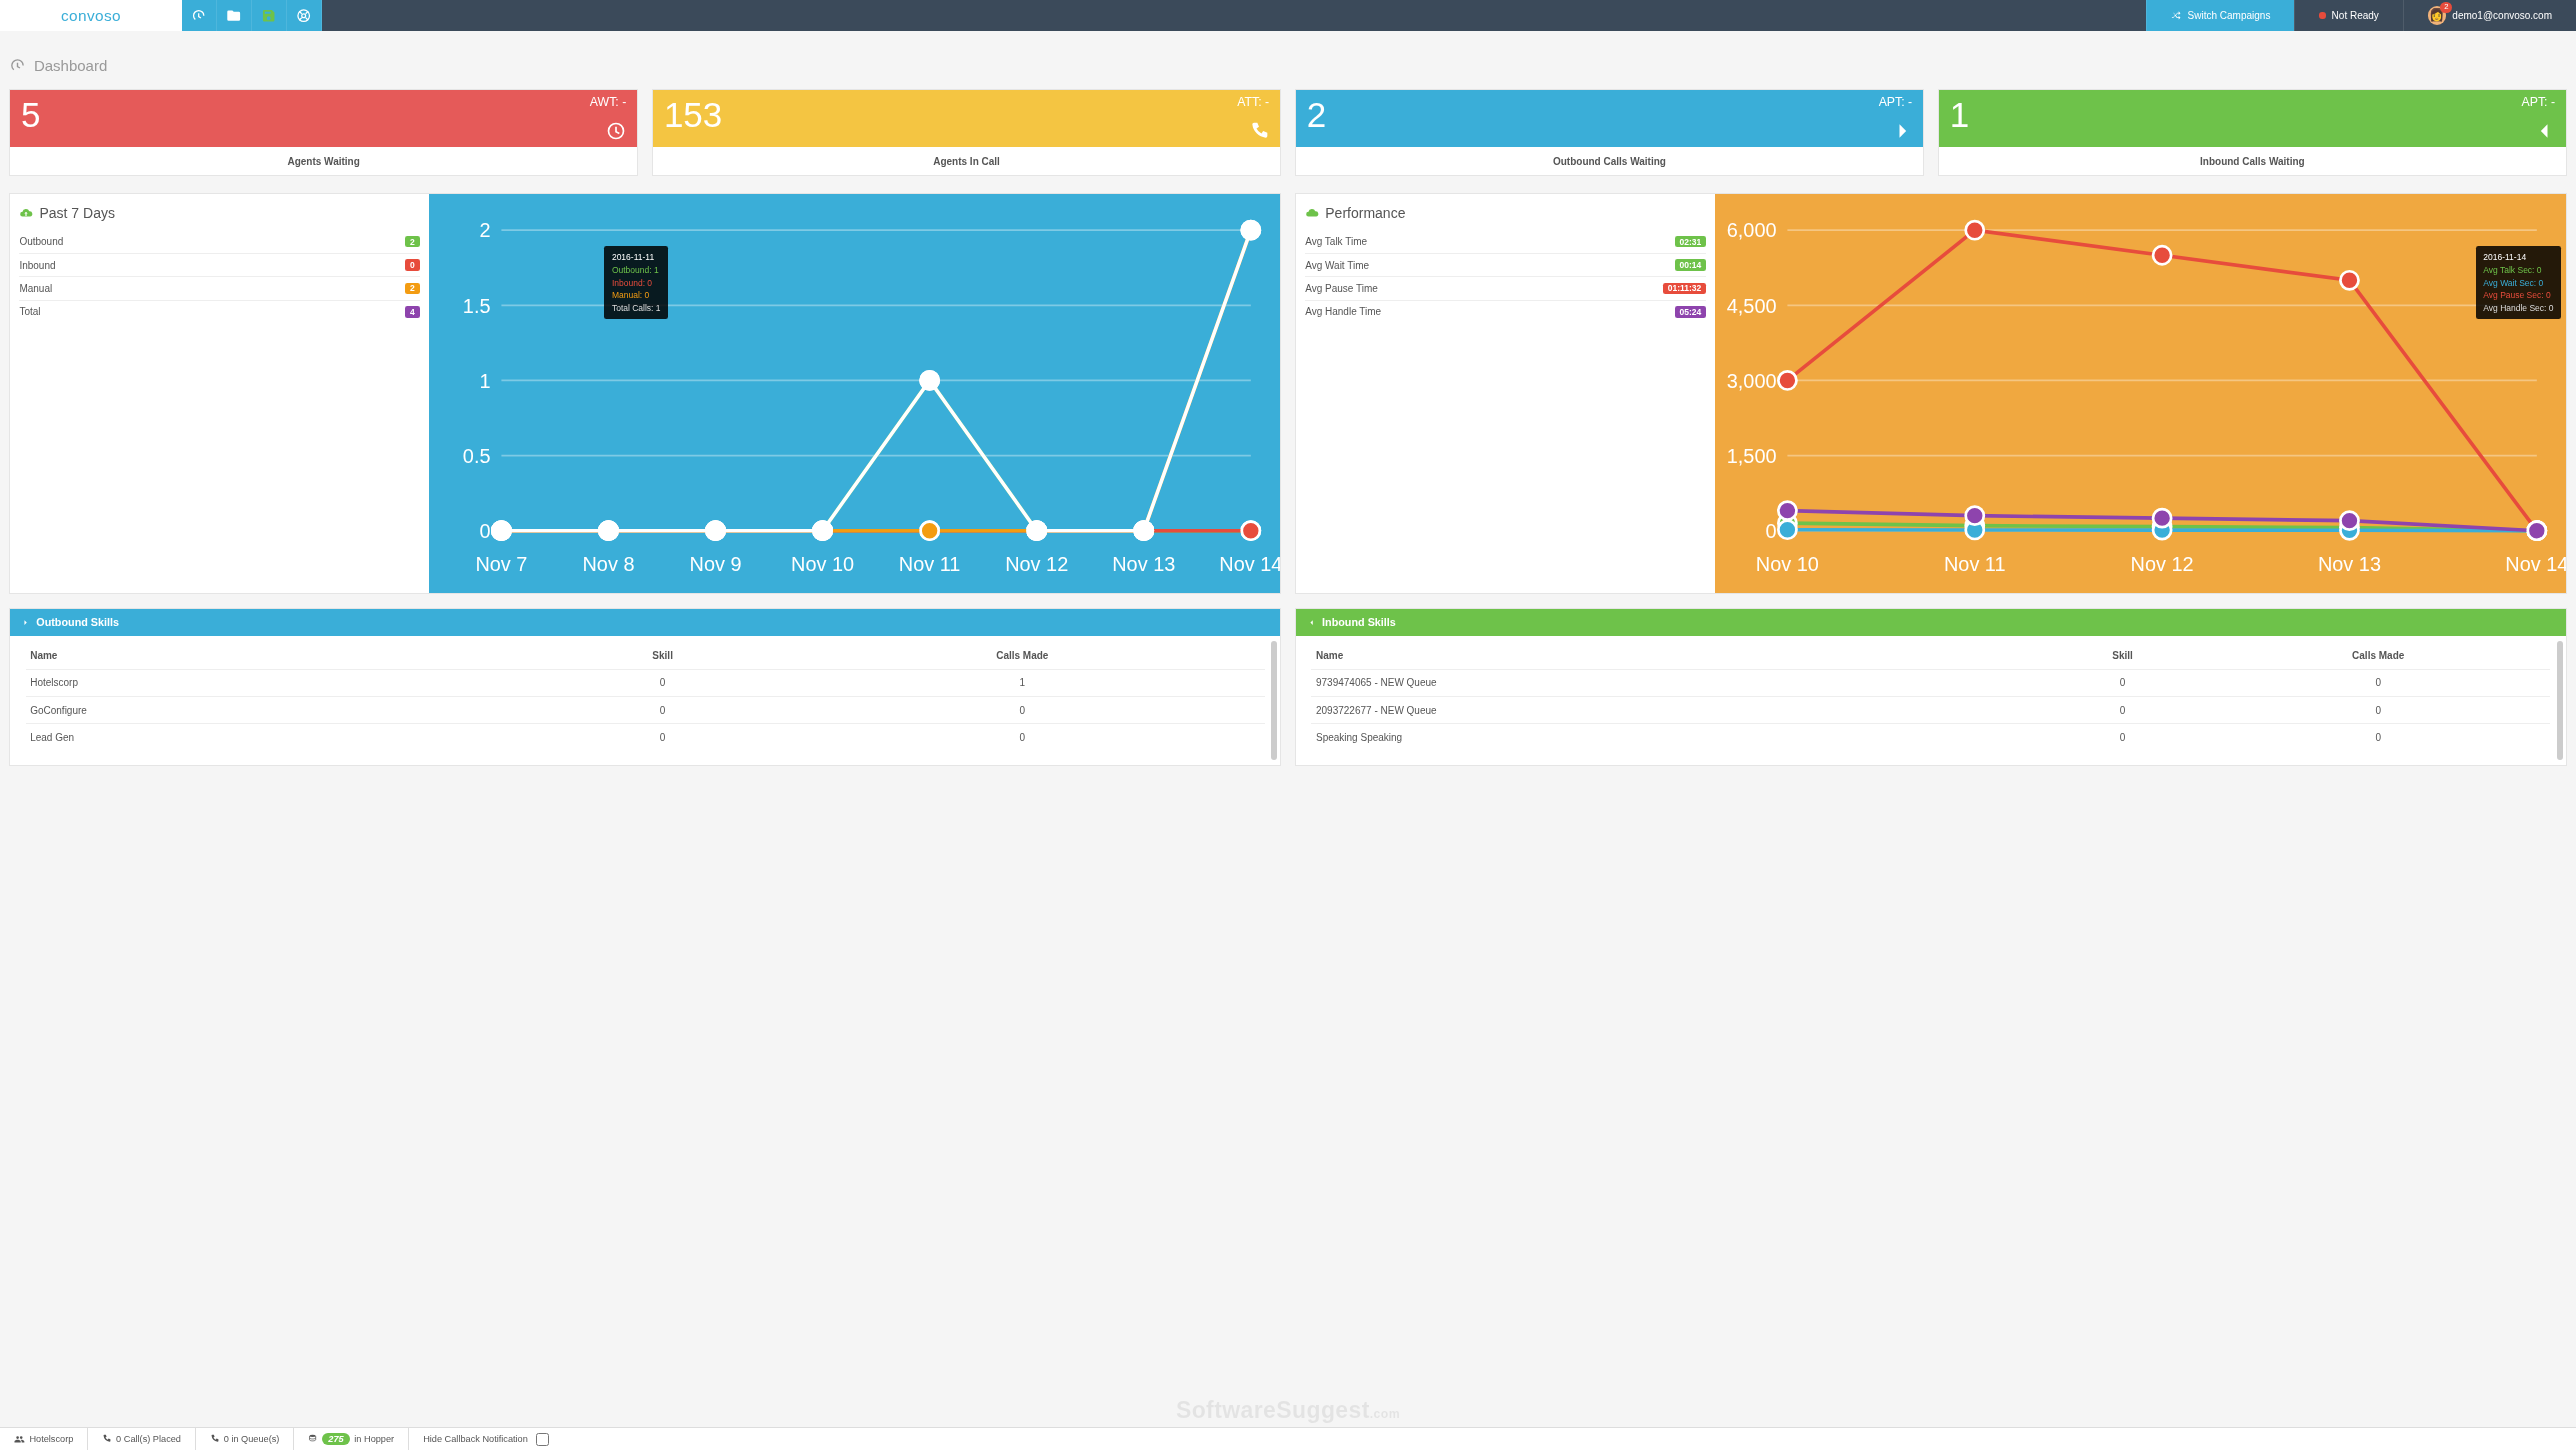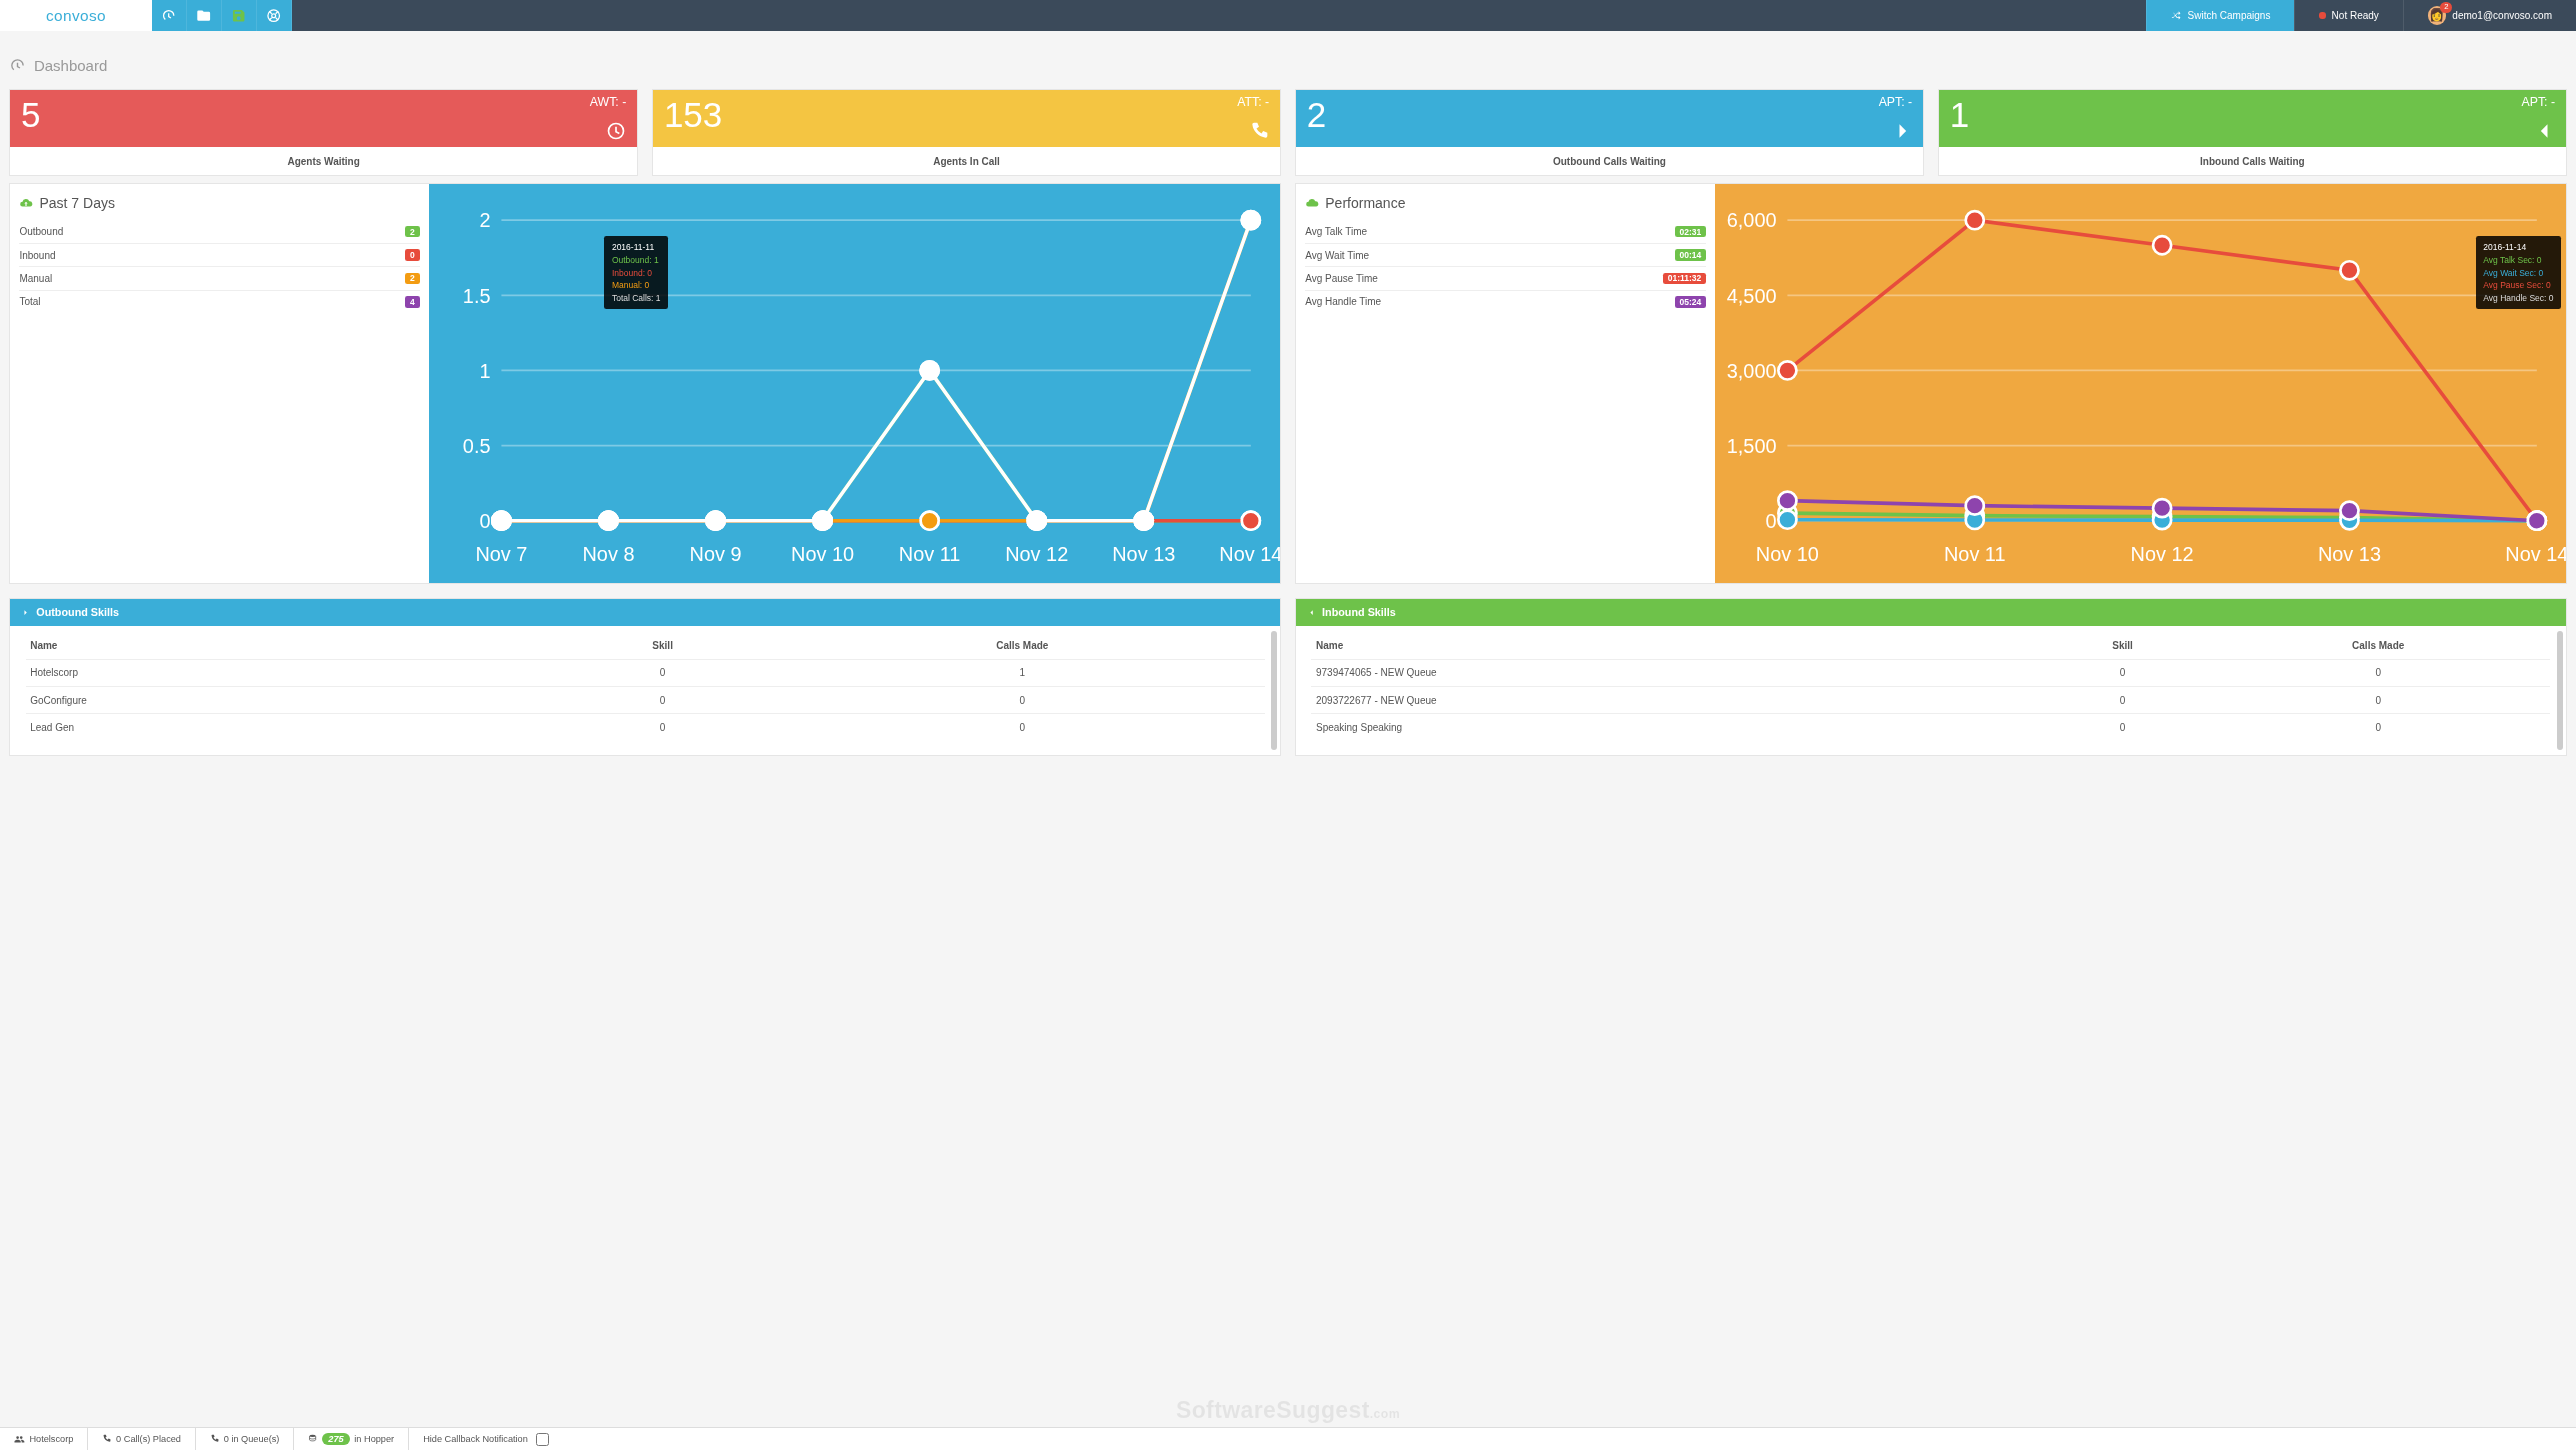--- a/index.html
+++ b/index.html
@@ -12,21 +12,21 @@
 
   
   .topnav {
     background: #3b4a5a;
     height: 31px;
     display: flex;
     align-items: stretch;
     color: #fff;
   }
   .topnav .brand {
-    width: 152px;
+    width: 182px;
     display: flex; align-items: center; justify-content: center;
     background: #fff; color: #3aaed8;
     font-weight: 500;
     font-size: 15.4px;
     letter-spacing: 0.4px;
     user-select: none;
   }
   .topnav .icon-tabs { display: flex; }
   .topnav .icon-tab {
     width: 35px;
@@ -68,21 +68,21 @@
   .card-top .stat{position:absolute;top:4.6px;right:10.8px;font-size:12.3px;font-weight:400;}
   .card-top .ico{position:absolute;right:10.8px;bottom:4.6px;}
   .card-top .ico svg{width:20px;height:20px;fill:#fff;}
   .card-bottom{height:28px;display:flex;align-items:center;justify-content:center;font-weight:600;font-size:10px;color:#555;}
   .c-red   {background:#e55a59;}
   .c-yellow{background:#f4c542;}
   .c-blue  {background:#3aaed8;}
   .c-green {background:#6ec24a;}
 
   
-  .panels{display:grid;grid-template-columns:1fr 1fr;gap:14px;margin-top:7px;}
+  .panels{display:grid;grid-template-columns:1fr 1fr;gap:14px;margin-top:17px;}
   .panel{background:#fff;border:0.8px solid #e5e5e5;display:flex;min-height:168px;overflow:hidden;}
   .panel-left{width:33%;padding:10.8px 9.2px;}
   .panel-left h3{display:flex;align-items:center;gap:6.1px;color:#555;font-size:14px;font-weight:500;margin-bottom:9.2px;}
   .panel-left h3 svg{width:14px;height:14px;}
   .panel-left .row{display:flex;justify-content:space-between;align-items:center;padding:5.4px 0;border-top:0.8px solid #eee;font-size:10px;}
   .panel-left .row:first-of-type{border-top:none;}
   .pill{color:#fff;border-radius:2.3px;font-size:8.5px;padding:0.8px 4.6px;font-weight:600;display:inline-block;min-width:15.4px;text-align:center;}
   .p-green{background:#6ec24a;} .p-red{background:#e74c3c;} .p-orange{background:#f39c12;} .p-purple{background:#8e44ad;}
 
   .panel-right{flex:1;position:relative;}

